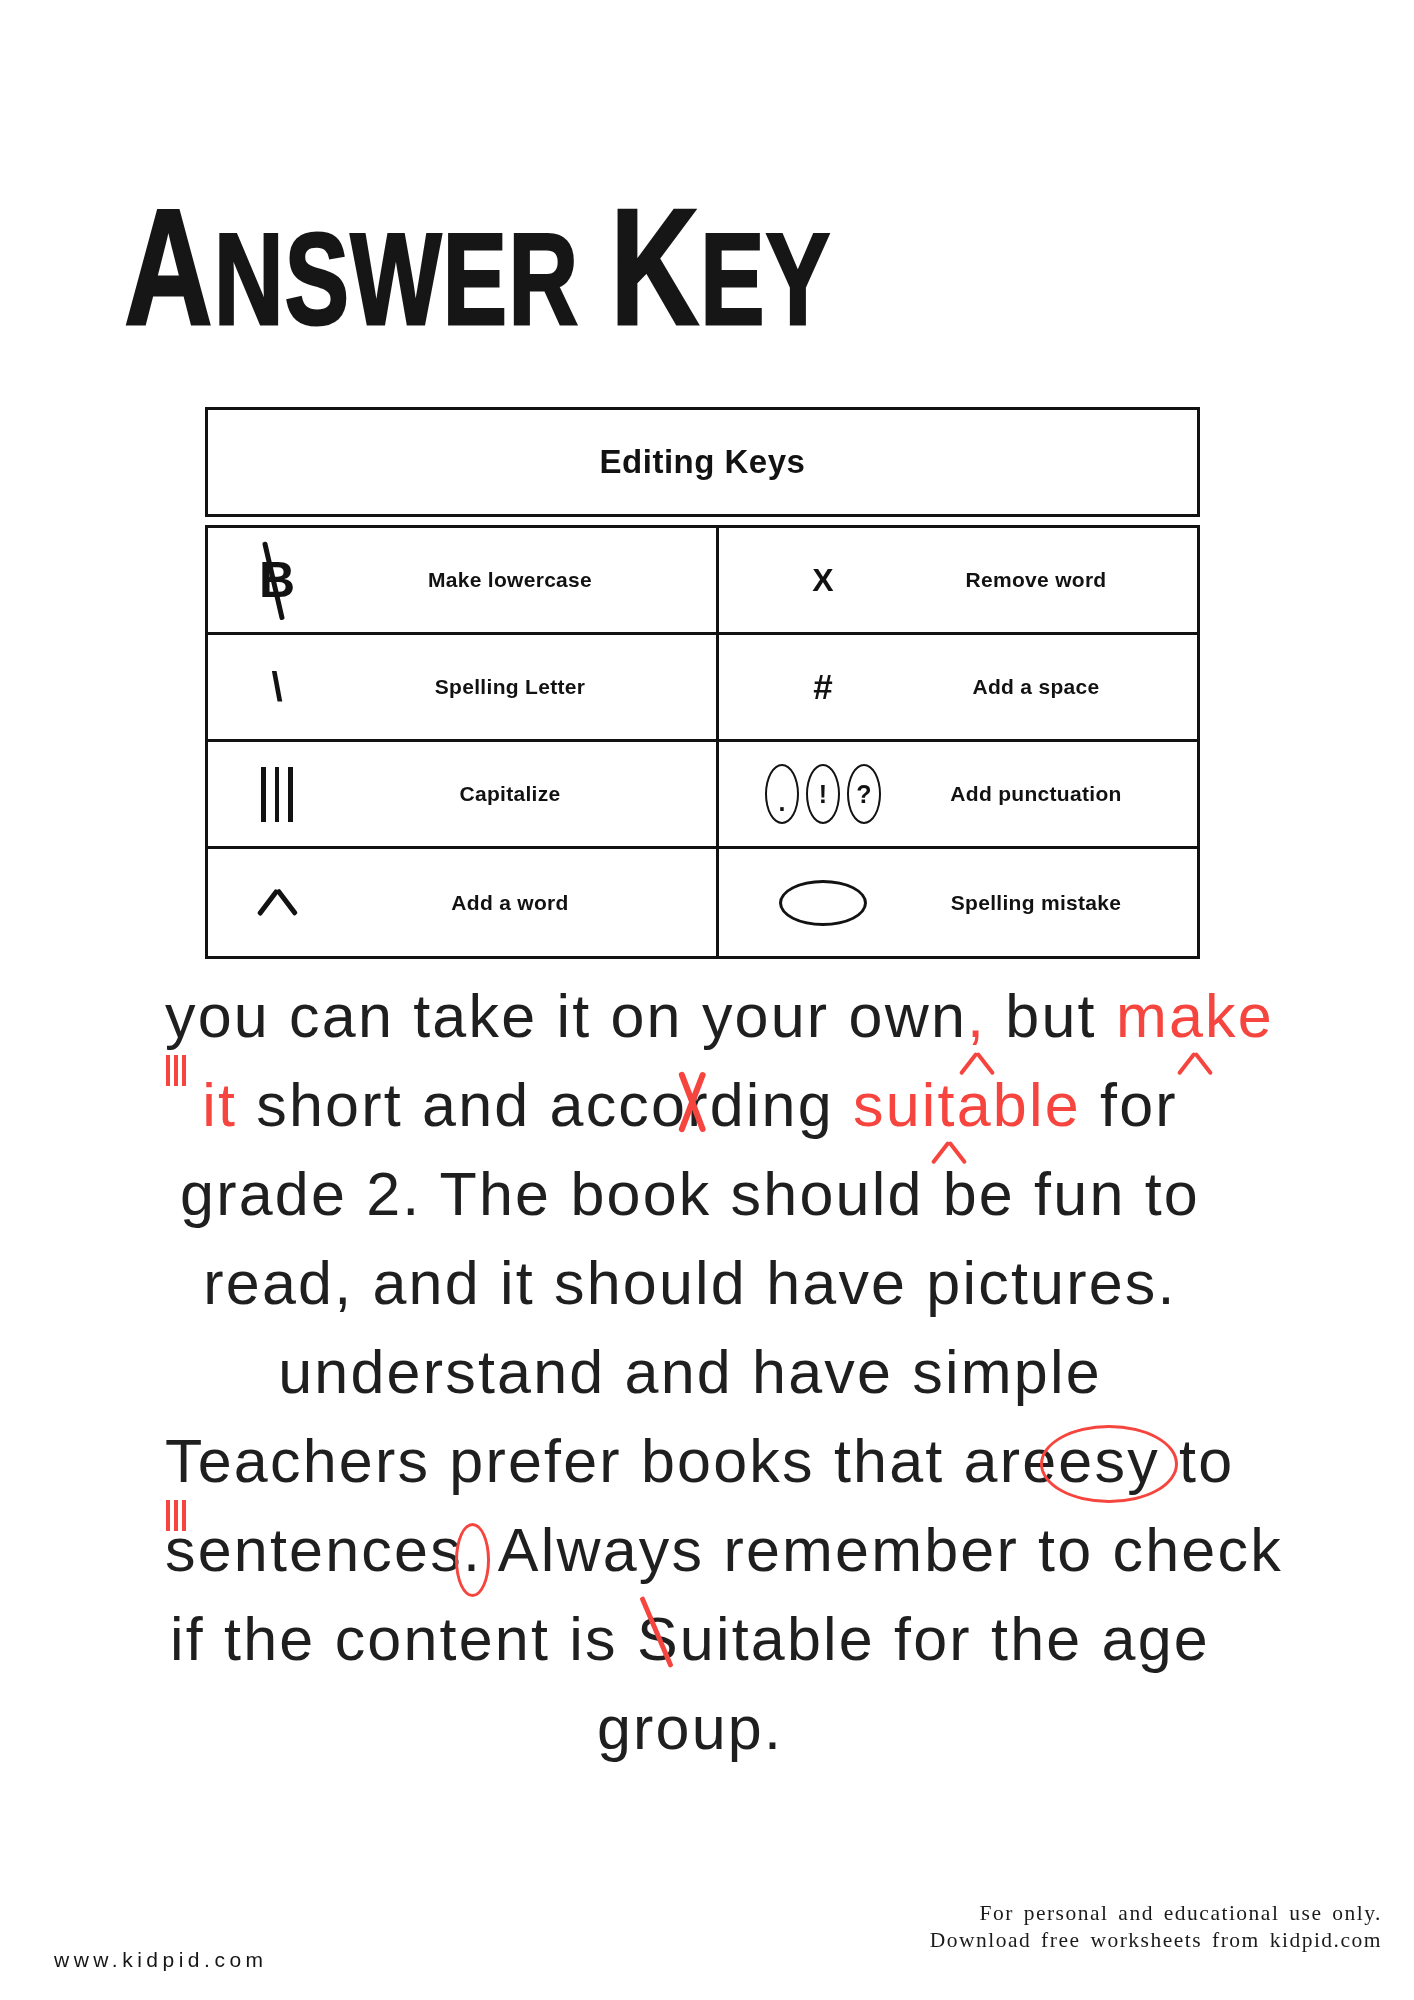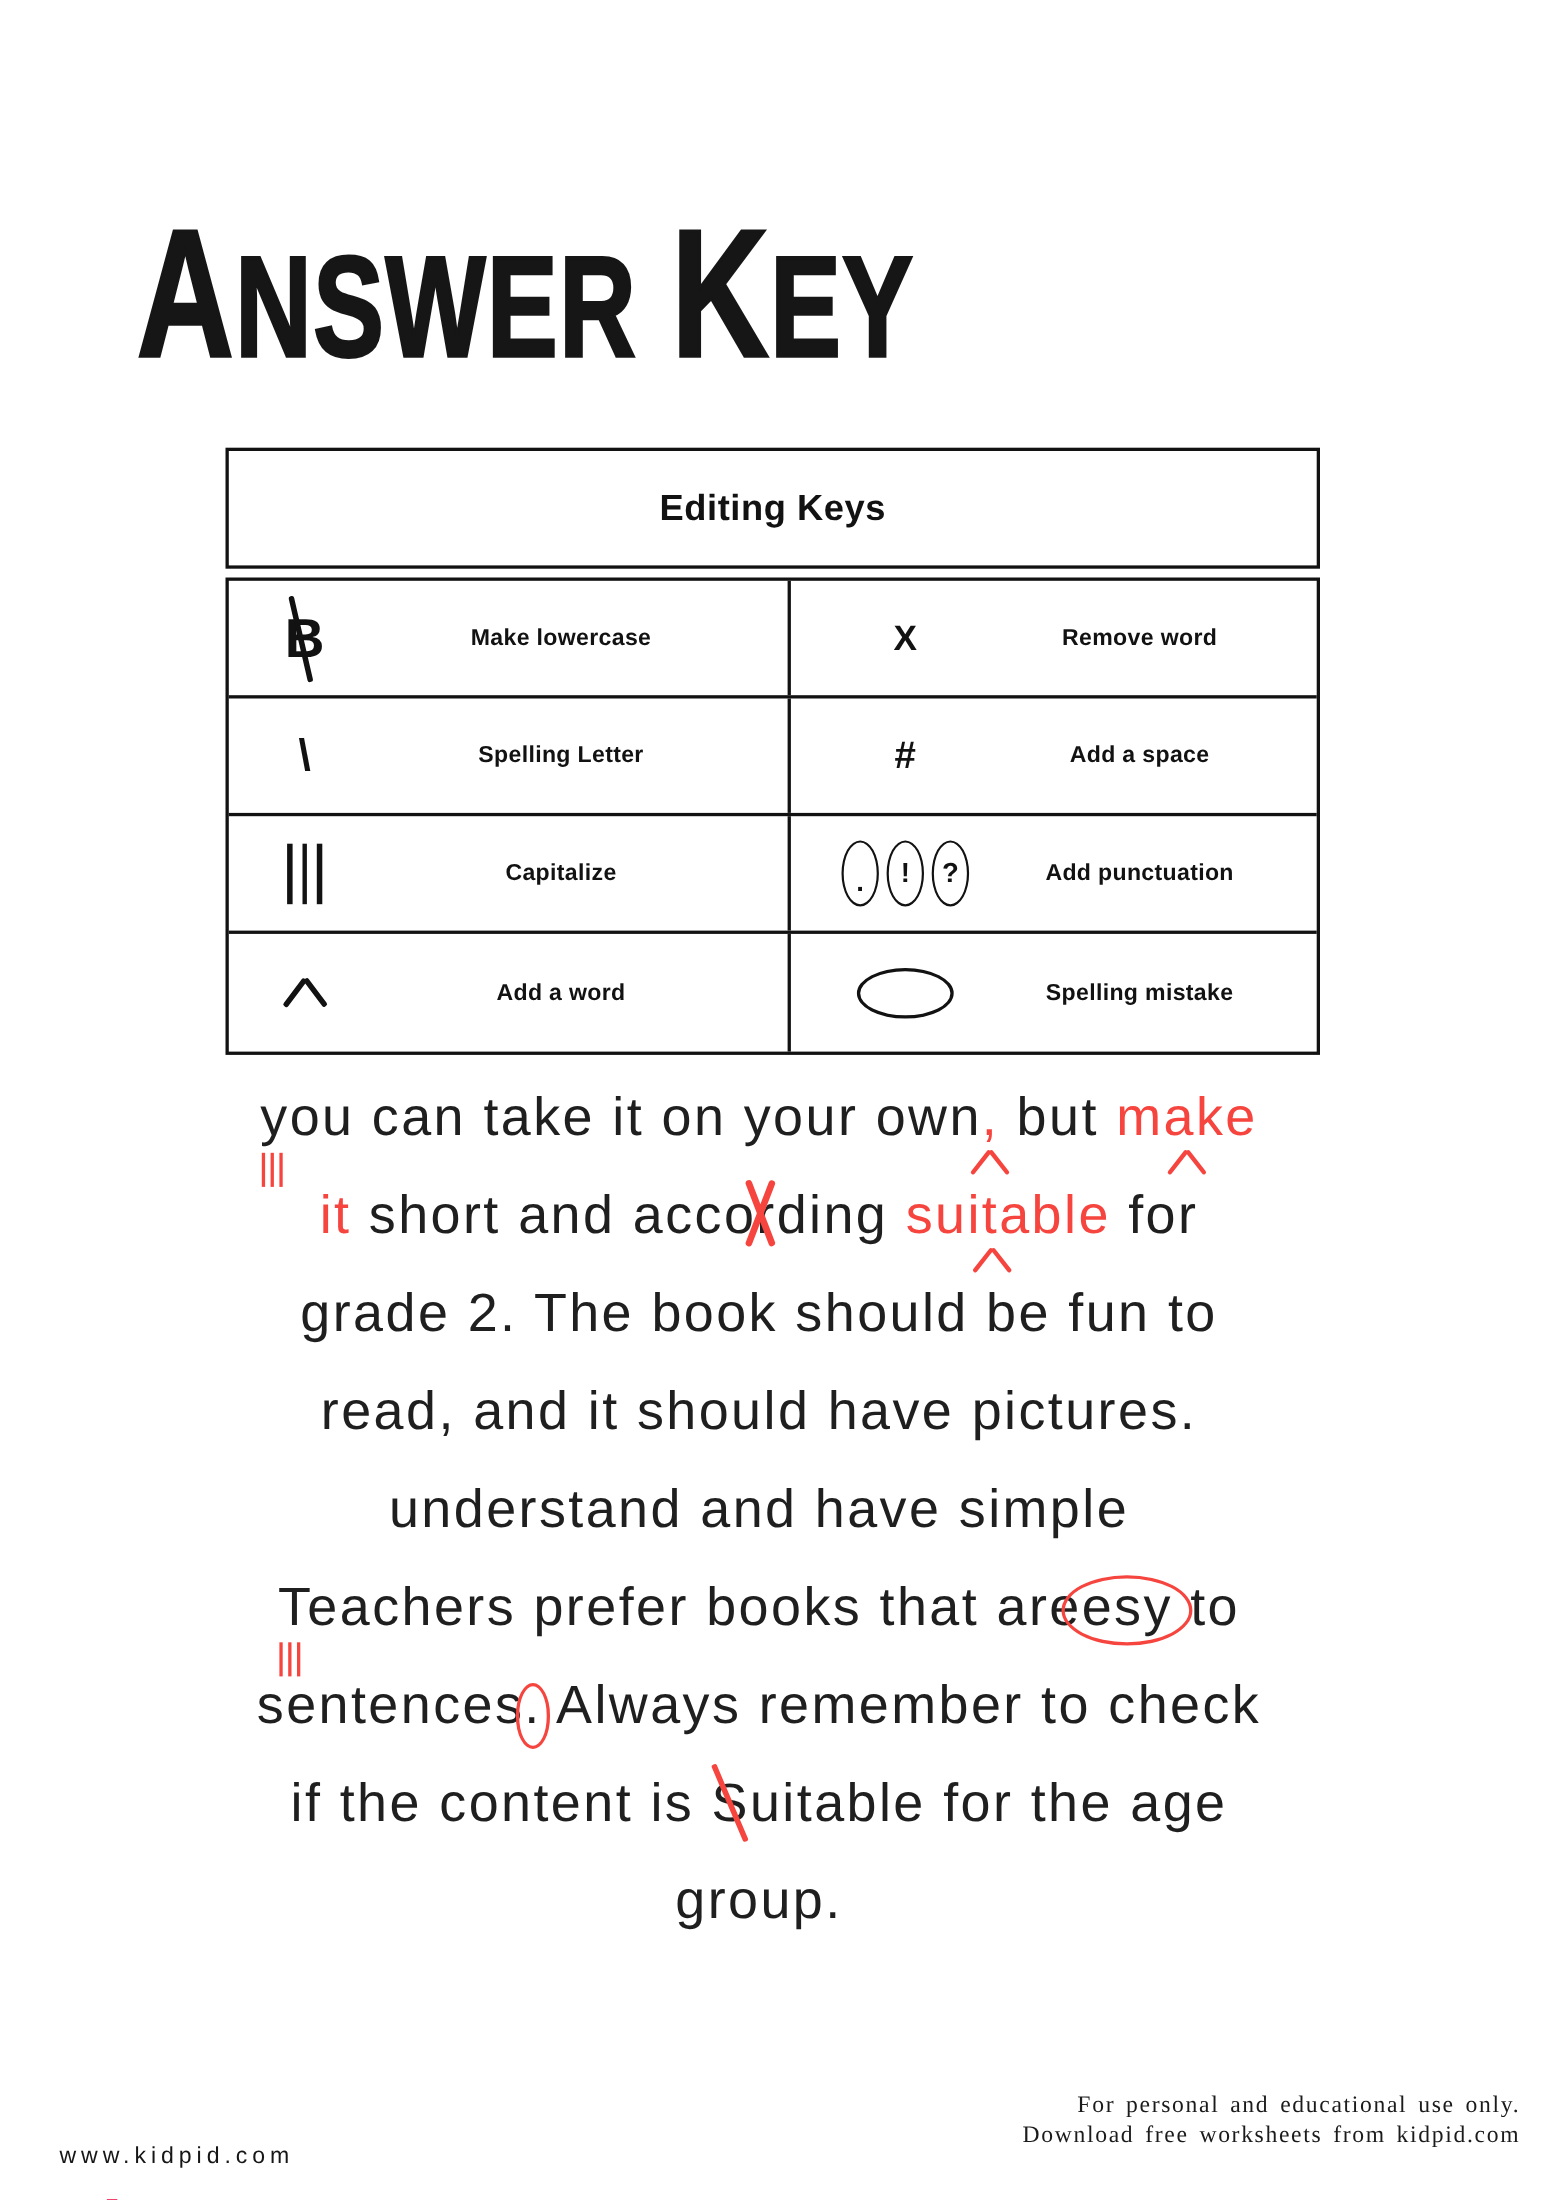--- a/index.html
+++ b/index.html
@@ -50,21 +50,21 @@
   .sym-puncts { display:flex; align-items:center; gap:7px; }
   .poval { width:34px; height:60px; border:2.5px solid #121212; border-radius:50%;
            display:flex; align-items:center; justify-content:center; font-size:25px; font-weight:bold; }
   .poval.low span { margin-top:16px; display:inline-block; }
 
   .sym-oval { width:88px; height:46px; border:3px solid #121212; border-radius:50%; }
 
   
   :root { --red:#f6453e; }
   .para { position:absolute; left:165px; top:972px; width:1050px;
-          font-size:49px; letter-spacing:2.2px; color:#1f1f1f; }
+          font-size:61px; letter-spacing:2.2px; color:#1f1f1f; }
   .para-line { height:89px; line-height:89px; text-align:center; white-space:nowrap; }
   .seg { position:relative; }
   .seg.red { color:var(--red); }
   .seg.marked { display:inline-block; line-height:normal; position:relative; }
 
   .cap-bars { position:absolute; left:1px; top:100%; margin-top:4px; display:flex; gap:4.5px; }
   .cap-bars i { width:3.5px; height:31px; background:var(--red); }
 
   .caret-mark { position:absolute; top:100%; margin-top:2px; left:50%; transform:translateX(-50%);
                 width:32px; height:24px; }

